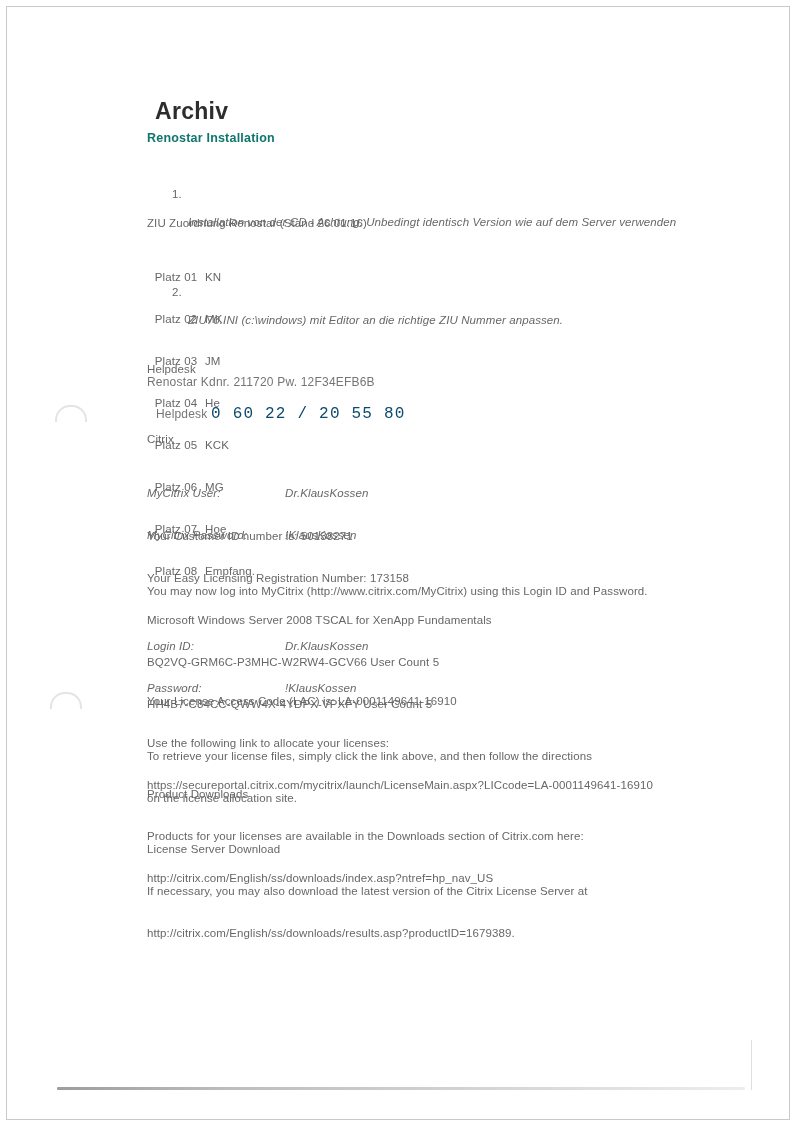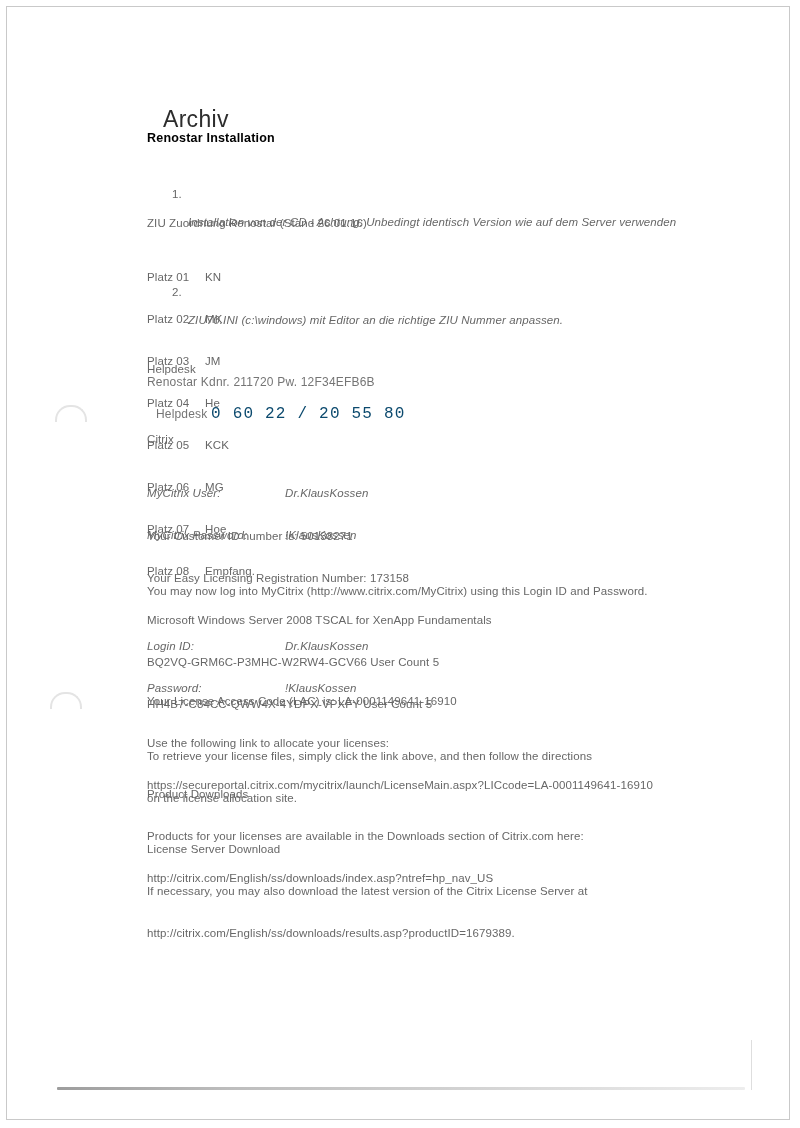--- a/index.html
+++ b/index.html
@@ -12,33 +12,33 @@
   }
   .frame {
     position:absolute; left:6px; top:6px;
     width:782px; height:1112px;
     border:1px solid #c9c9c9;
     background:#ffffff;
   }
   .abs { position:absolute; left:147px; }
   .body-text { font-size:11.5px; line-height:14px; color:#676767; letter-spacing:0.1px; white-space:pre; }
   .doc-title {
-    position:absolute; left:147px; top:90px; margin:16px;
-    font-size:23px; font-weight:normal; color:#2d2d2d; letter-spacing:0.3px;
+    position:absolute; left:147px; top:90px; margin:8px;
+    font-size:23px; font-weight:bold; color:#2d2d2d; letter-spacing:0.3px;
   }
   .sec-head {
     position:absolute; left:147px; top:131px; margin:0;
-    font-size:12.5px; font-weight:bold; color:#000000; letter-spacing:0.2px;
+    font-size:12.5px; font-weight:bold; color:#0f766e; letter-spacing:0.2px;
   }
   .list-block { top:159px; left:172px; width:530px; }
   .li { display:flex; }
   .li .num { flex:0 0 16px; }
   .li-text span { display:block;font-style:italic; }
   .ziu-row { height:14px; }
-  .ziu-label { display:inline-block; width:58px; }
+  .ziu-label { display:inline-block; width:58px;text-align:center; }
   .cred-row { height:14px;font-style:italic; }
   .cred-label { display:inline-block; width:138px; }
   .small-text { font-size:12px; line-height:13px; color:#757575; letter-spacing:0.2px; white-space:pre; }
   .phone-number {
     font-family:Liberation Mono, monospace;
     font-size:16px; color:#0c4a6e; letter-spacing:1.2px;
   }
   .hole {
     position:absolute;
     width:28px; height:15px;

